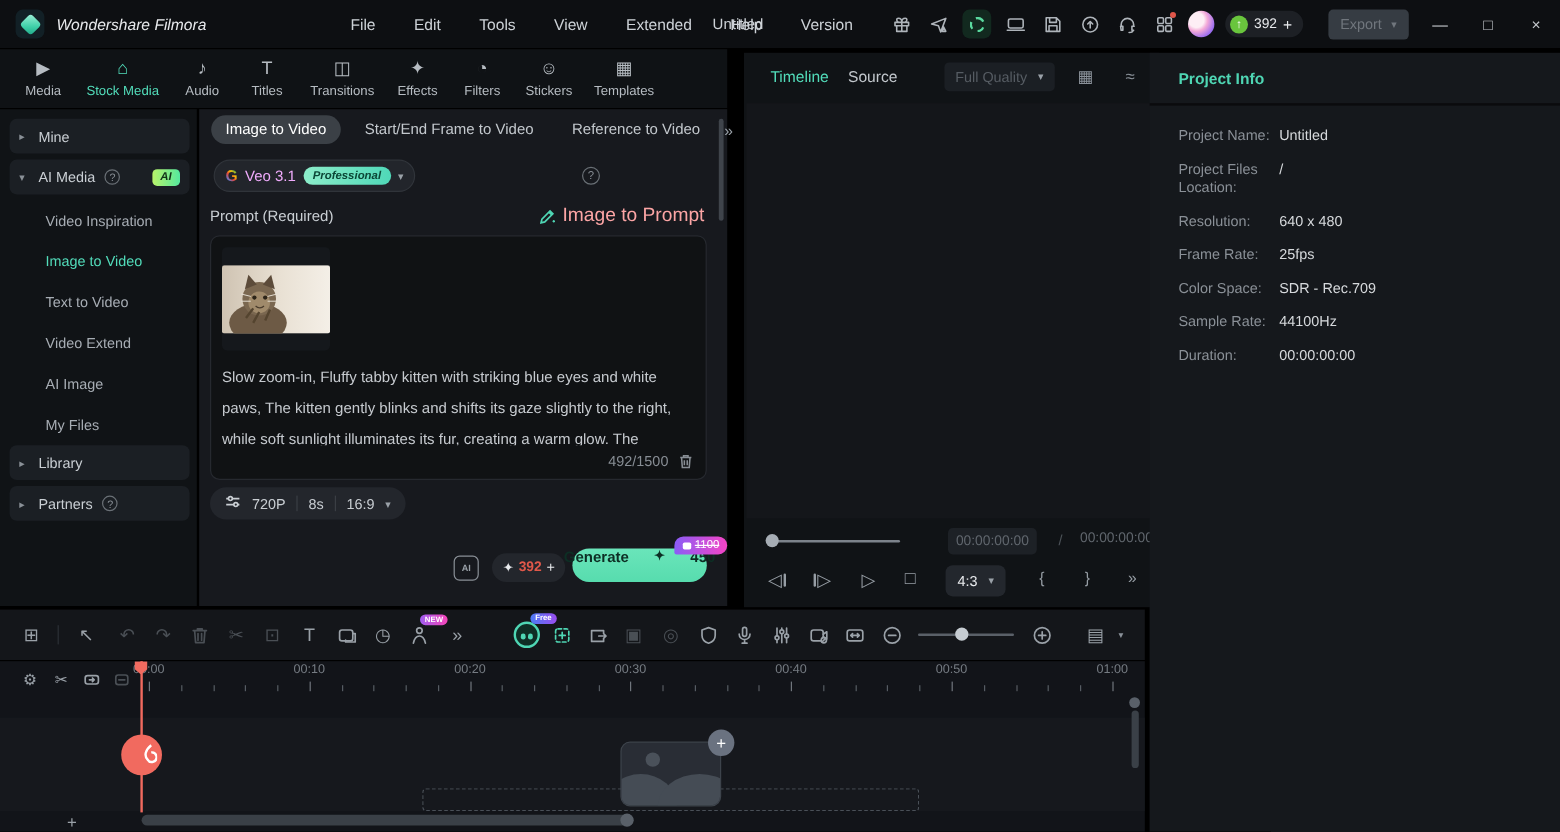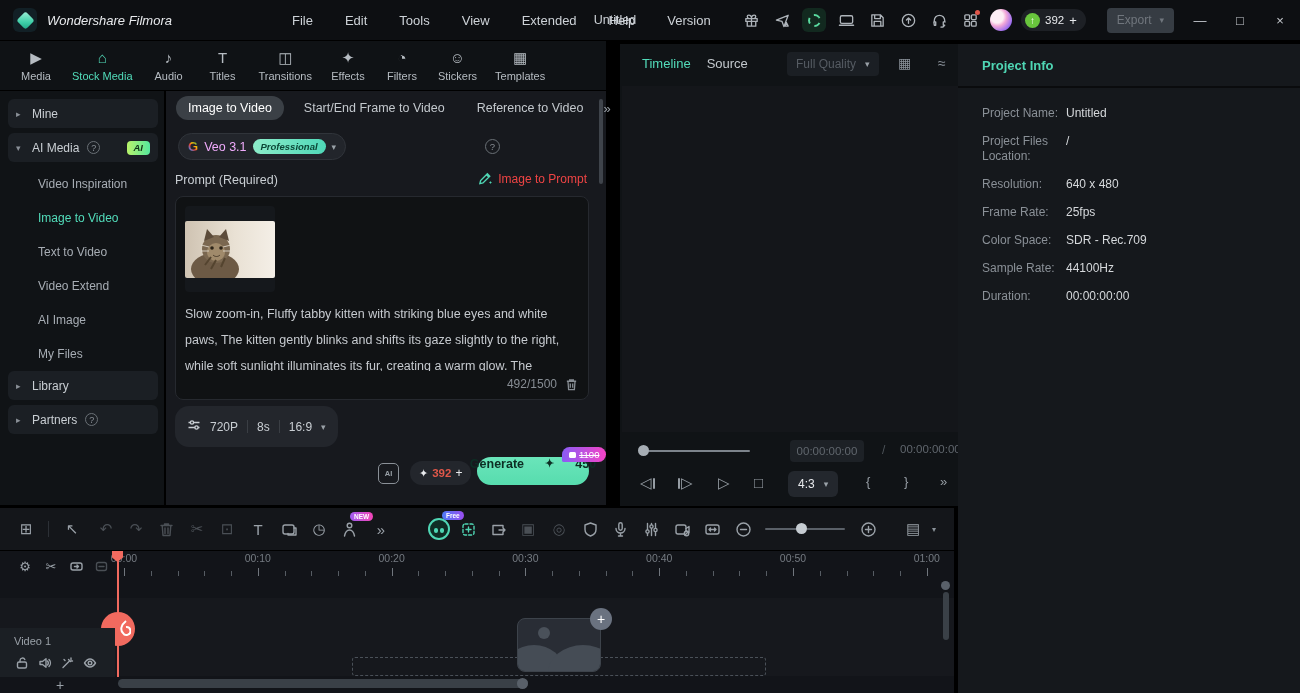--- a/index.html
+++ b/index.html
@@ -66,31 +66,31 @@
     display:flex; align-items:center; gap:6px; padding:0 9px; }
   .g-logo { font-size:13px; font-weight:bold; background:linear-gradient(45deg,#4285F4 20%,#EA4335 45%,#FBBC05 60%,#34A853 85%);
     -webkit-background-clip:text; background-clip:text; color:transparent; }
   .model-name { color:#f0abfc; font-size:12.5px; }
   .pro-badge { padding:2px 8px; border-radius:9px; font-size:9.5px; font-weight:bold; font-style:italic; color:#0b4636;
     background:linear-gradient(90deg,#8cecc9,#4fd8b8); }
   .pill-chev { color:#9aa1a8; font-size:9px; }
   .model-help { position:absolute; left:319px; top:48px; width:15px; height:15px; border-radius:50%; border:1px solid #6a7076;
     color:#8a9097; font-size:9.5px; display:flex; align-items:center; justify-content:center; }
   .prompt-label { position:absolute; left:9px; top:82px; color:#c9ced3; font-size:12.5px; }
-  .img2prompt { position:absolute; right:19px; top:80px; display:flex; align-items:center; gap:5px; color:#ef4444; font-size:12px; }
+  .img2prompt { position:absolute; right:19px; top:80px; display:flex; align-items:center; gap:5px; color:#fca5a5; font-size:16px; }
   .img2prompt svg { width:15px; height:15px; stroke:#4fd6b4; fill:none; stroke-width:1.5; }
   .prompt-box { position:absolute; left:9px; top:105px; width:414px; height:204px; background:#101214; border:1px solid #26292f; border-radius:8px; }
   .thumb-frame { position:absolute; left:9px; top:9px; width:90px; height:86px; background:#15181c; border-radius:4px;
     display:flex; align-items:center; justify-content:center; }
   .thumb-frame svg { width:90px; height:57px; border-radius:2px; }
   .prompt-text { position:absolute; left:9px; top:104px; width:394px; height:70px; overflow:hidden;
     color:#c6cacf; font-size:12.5px; line-height:26px; }
   .char-row { position:absolute; right:10px; bottom:8px; display:flex; align-items:center; gap:8px; color:#878d94; font-size:12px; }
   .char-row svg { width:13px; height:13px; stroke:#878d94; fill:none; stroke-width:1.4; }
-  .settings-pill { position:absolute; left:9px; top:315px; height:41px; border-radius:14px 14px 14px 14px; background:#23262c;
+  .settings-pill { position:absolute; left:9px; top:315px; height:27px; border-radius:14px 14px 14px 14px; background:#23262c;
     display:flex; align-items:center; gap:9px; padding:0 12px; color:#c9ced3; font-size:12px; }
   .sp-div { width:1px; height:13px; background:#3a3e44; }
   .sliders-ic svg { width:14px; height:14px; stroke:#c9ced3; fill:none; stroke-width:1.4; }
   .gen-row { position:absolute; left:0; bottom:10px; width:440px; height:40px; }
   .ai-img-ic { position:absolute; left:212px; top:8px; width:21px; height:21px; border:1.4px solid #8a9097; border-radius:5px;
     color:#9aa1a8; font-size:7.5px; font-weight:bold; display:flex; align-items:center; justify-content:center; }
   .gen-coin { position:absolute; left:244px; top:6px; height:24px; border-radius:12px; background:#23262c;
     display:flex; align-items:center; gap:4px; padding:0 9px; }
   .spark { color:#e8eaed; font-size:11px; }
   .gen-coin-num { color:#e0584a; font-size:11.5px; font-weight:bold; }
@@ -674,45 +674,20 @@
     <div class="m1"></div>
     <div class="m2"></div>
   </div>
   <div class="drop-plus">+</div>
 
   <div class="playhead-handle">
     <svg viewBox="0 0 14 20">
         <path d="M9 2C4 6 3 11 6 14a4 4 0 1 0 3-6"></path>
       </svg>
   </div>
-  <div class="track-header">
-    <div class="track-name">Video 1</div>
-    <div class="trk-ic" style="left:13px">
-      <svg viewBox="0 0 14 14">
-          <rect x="2.5" y="6" width="9" height="6" rx="1.5"></rect>
-          <path d="M5 6V4.5A2.5 2.5 0 0 1 9.8 3.6"></path>
-        </svg>
-    </div>
-    <div class="trk-ic" style="left:36px">
-      <svg viewBox="0 0 14 14">
-          <path d="M2 5.5h2.5L8 2.8v8.4L4.5 8.5H2z M9.5 5a3 3 0 0 1 0 4 M11 3.5a5 5 0 0 1 0 7"></path>
-        </svg>
-    </div>
-    <div class="trk-ic" style="left:58px">
-      <svg viewBox="0 0 14 14">
-          <path d="M3 11.5 9.5 5 M8.5 3.5l2 2 M11 2v1.5 M12.5 5H11 M4 3.5l1 1"></path>
-        </svg>
-    </div>
-    <div class="trk-ic" style="left:81px">
-      <svg viewBox="0 0 14 14">
-          <path d="M1.5 7c1.8-2.8 4-4 5.5-4s3.7 1.2 5.5 4c-1.8 2.8-4 4-5.5 4S3.3 9.8 1.5 7z"></path>
-          <circle cx="7" cy="7" r="1.8"></circle>
-        </svg>
-    </div>
-  </div>
   <div class="playhead-line"></div>
   <div class="playhead-flag"></div>
   <div class="add-track">+</div>
 
   <div class="v-scroll-dot"></div>
   <div class="v-scroll"></div>
   <div class="h-scroll">
     <div class="h-scroll-dot"></div>
   </div>
 </div>

